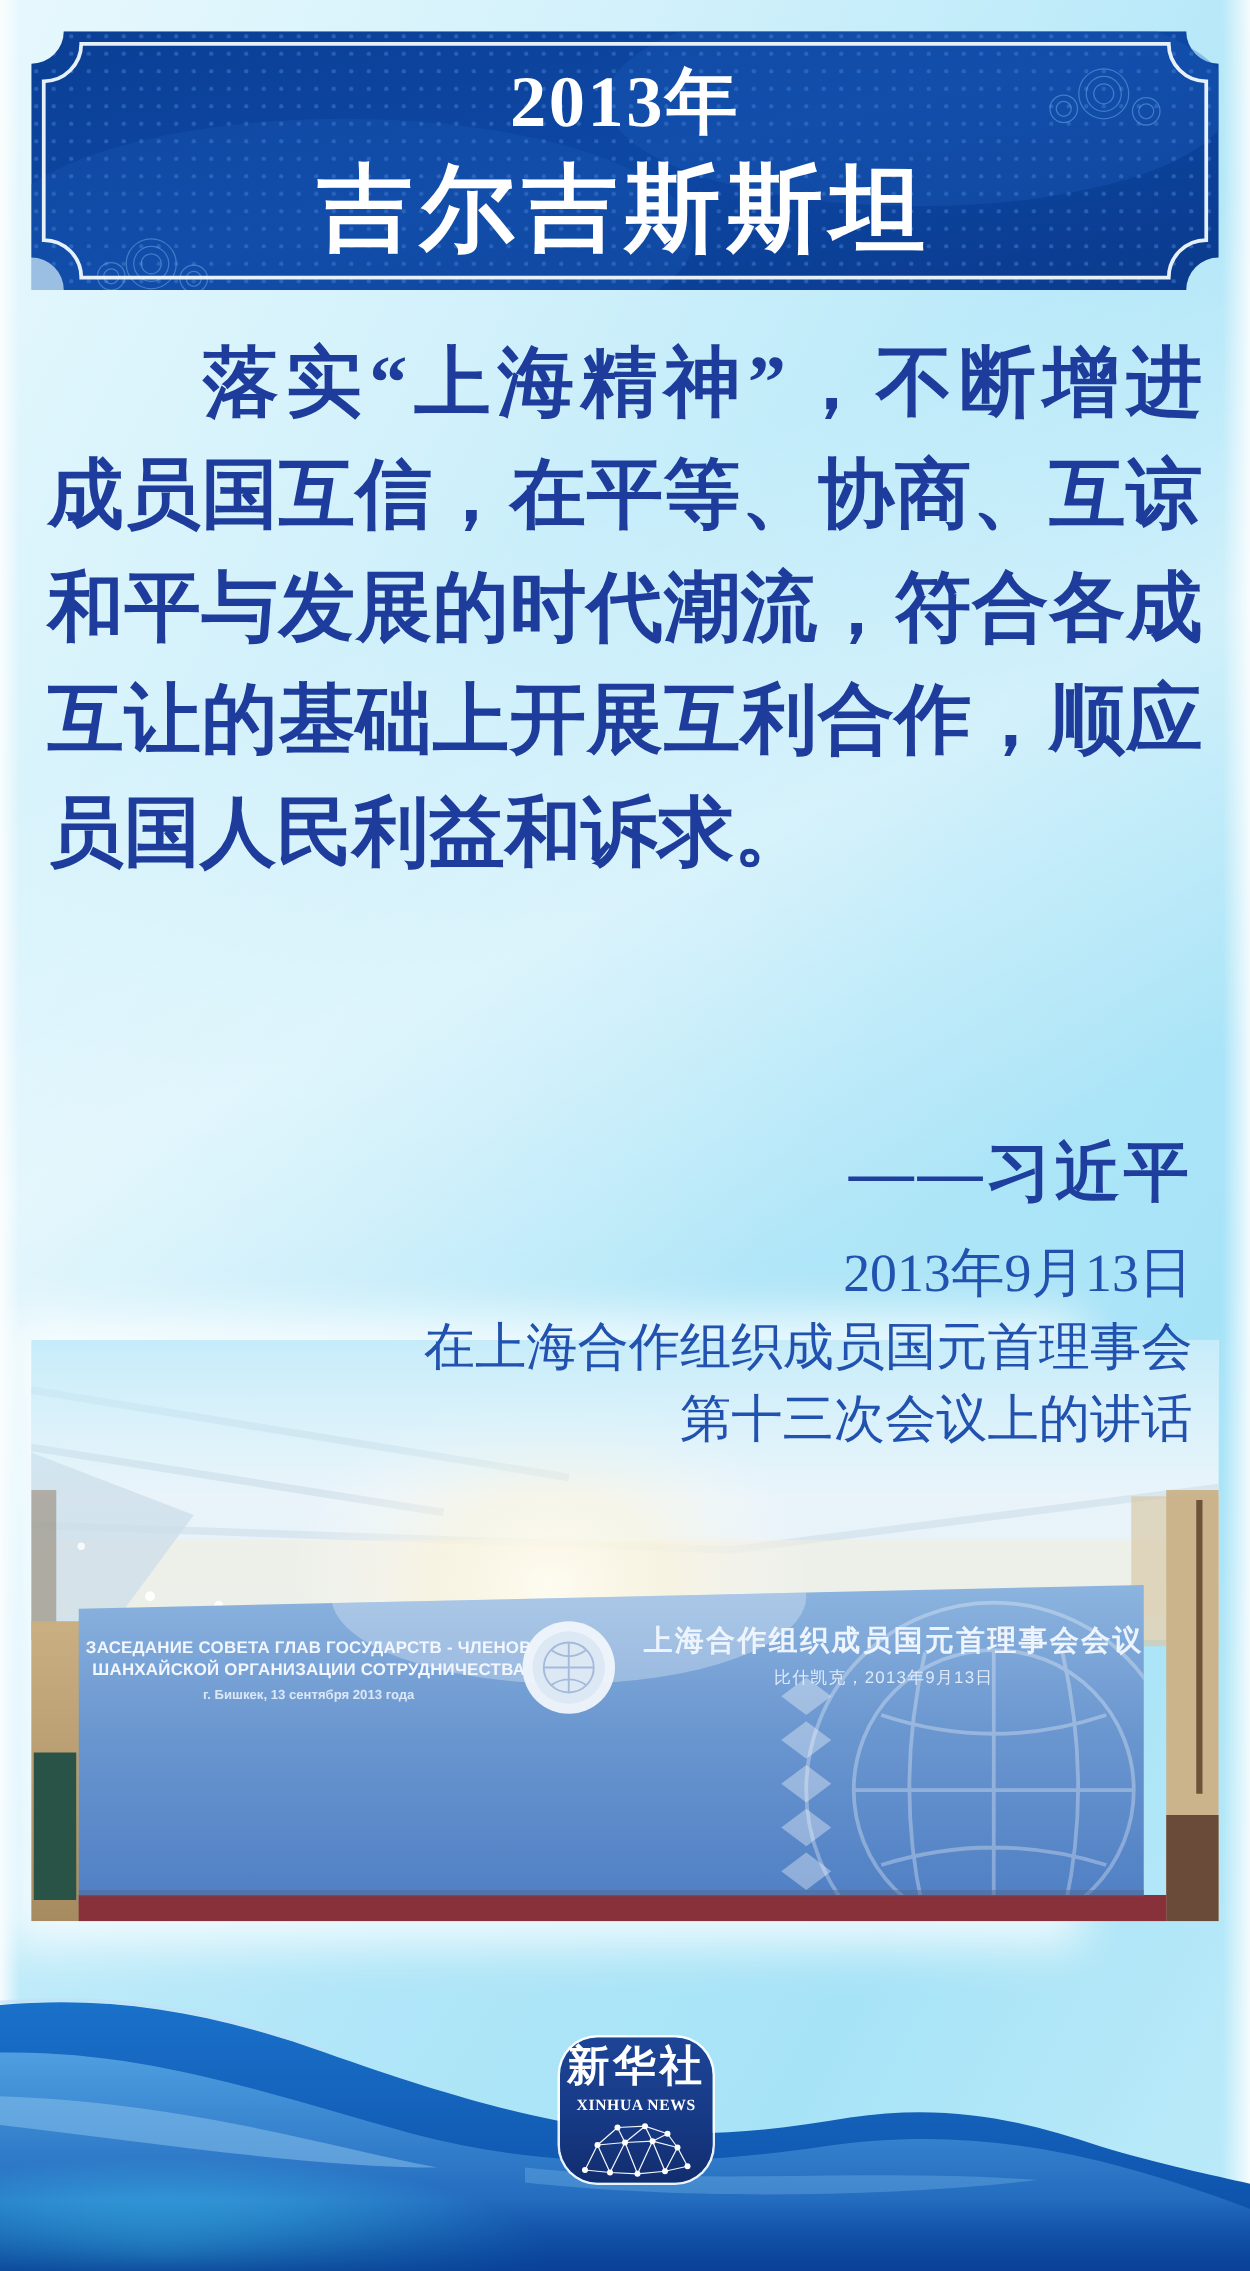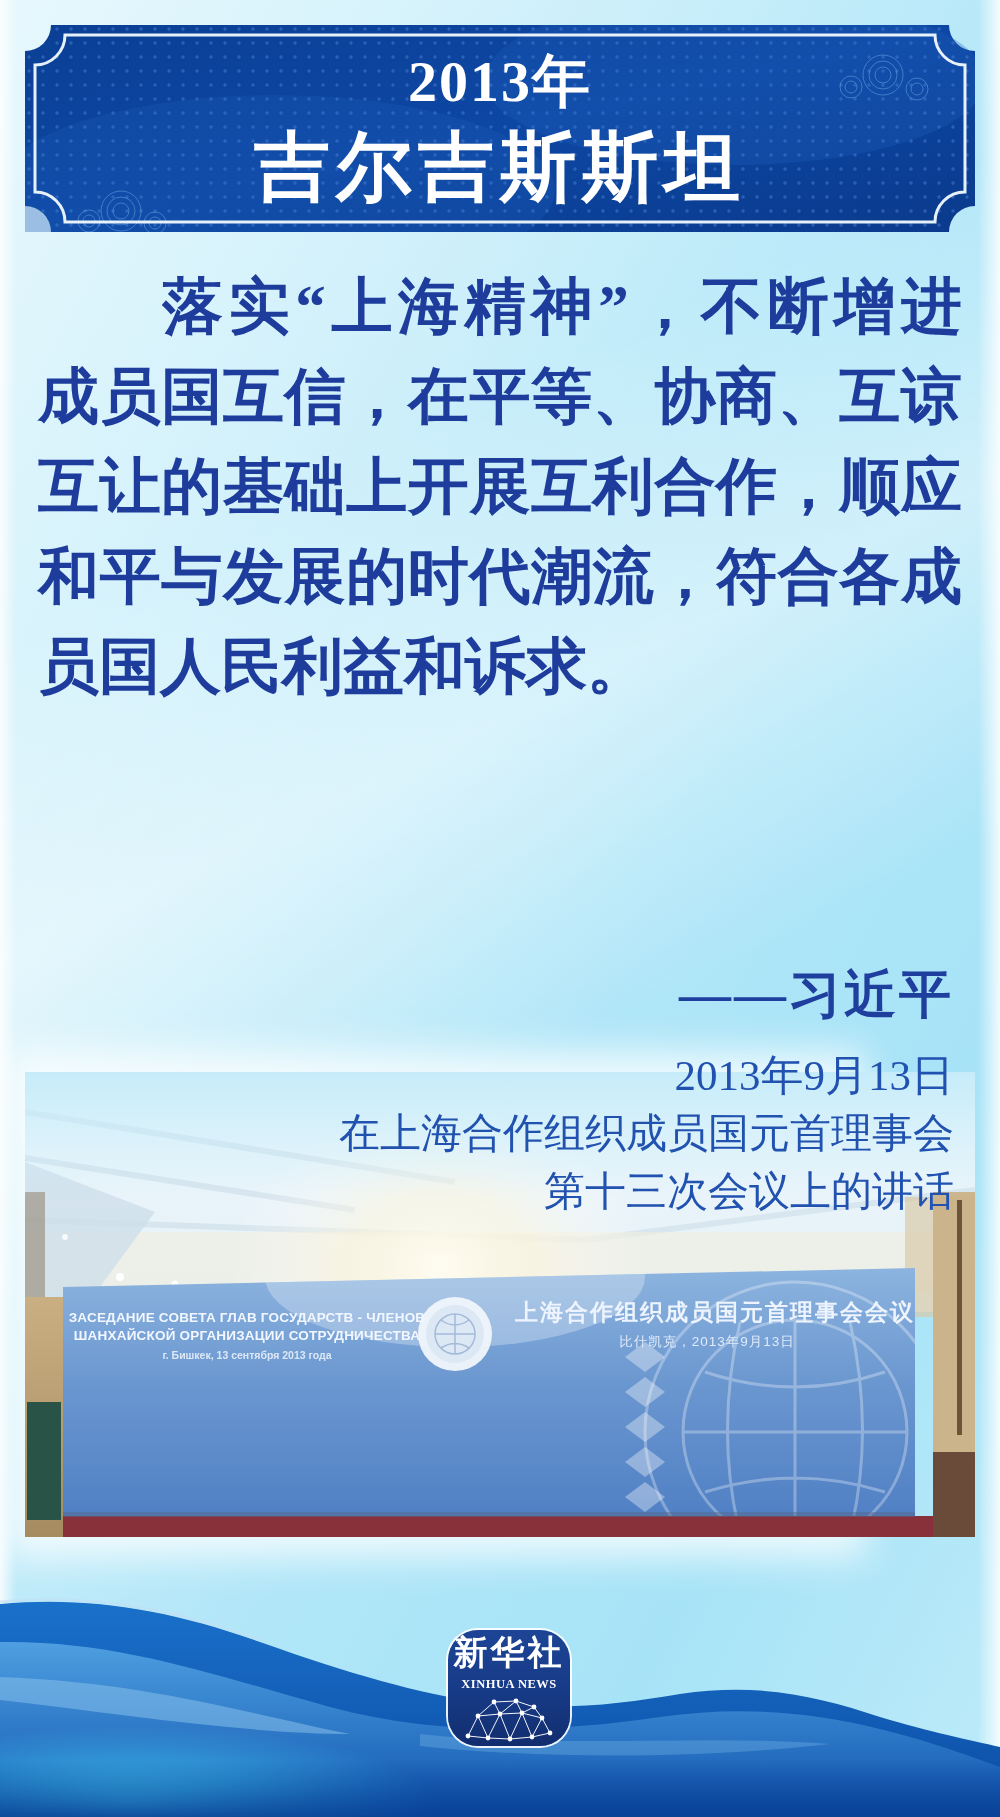--- a/index.html
+++ b/index.html
@@ -25,21 +25,21 @@
     color:#ffffff;font-size:76px;font-weight:700;letter-spacing:6px;}
 
   
   .quote{position:absolute;left:38px;top:262px;width:924px;color:#1d3c9c;
     font-size:61px;font-weight:700;line-height:90px;}
   .quote-line{text-align:justify;text-align-last:justify;height:90px;}
   .quote-line.first{padding-left:124px;}
   .quote-line.last{text-align:left;text-align-last:left;}
 
   
-  .attribution{position:absolute;right:46px;top:964px;text-align:right;}
+  .attribution{position:absolute;right:46px;top:908px;text-align:right;}
   .attr-author{font-size:52px;font-weight:700;color:#1e3f9d;letter-spacing:3px;line-height:62px;}
   .attr-date{margin-top:22px;font-size:43px;color:#2152af;line-height:56px;}
   .attr-occ{font-size:41px;color:#2152af;line-height:58px;margin-left:36px;}
 
   
   .photo{position:absolute;left:25px;top:1072px;width:821px;height:465px;margin:0;
     box-shadow:0 0 36px 20px rgba(255,255,255,.8);}
   .photo svg{display:block;}
 
   
@@ -98,22 +98,22 @@
       </g>
       <path d="M40,10 H910 A30,30 0 0 0 940,40 V167 A30,30 0 0 0 910,197 H40 A30,30 0 0 0 10,167 V40 A30,30 0 0 0 40,10 Z" fill="none" stroke="#f2fafe" stroke-width="3" opacity=".95"></path>
     </svg>
     <div class="plaque-year">2013年</div>
     <div class="plaque-country">吉尔吉斯斯坦</div>
   </header>
 
   <section class="quote">
     <div class="quote-line first">落实“上海精神”，不断增进</div>
     <div class="quote-line">成员国互信，在平等、协商、互谅</div>
+    <div class="quote-line">和平与发展的时代潮流，符合各成</div>
     <div class="quote-line">互让的基础上开展互利合作，顺应</div>
-    <div class="quote-line">和平与发展的时代潮流，符合各成</div>
     <div class="quote-line last">员国人民利益和诉求。</div>
   </section>
 
   <figure class="photo">
     <svg width="950" height="465" viewBox="0 0 950 465">
       <defs>
         <linearGradient id="ceilG" x1="0" y1="0" x2="0" y2="1">
           <stop offset="0" stop-color="#eff8fd"></stop>
             <stop offset="1" stop-color="#e4f0f7"></stop>
         </linearGradient>

